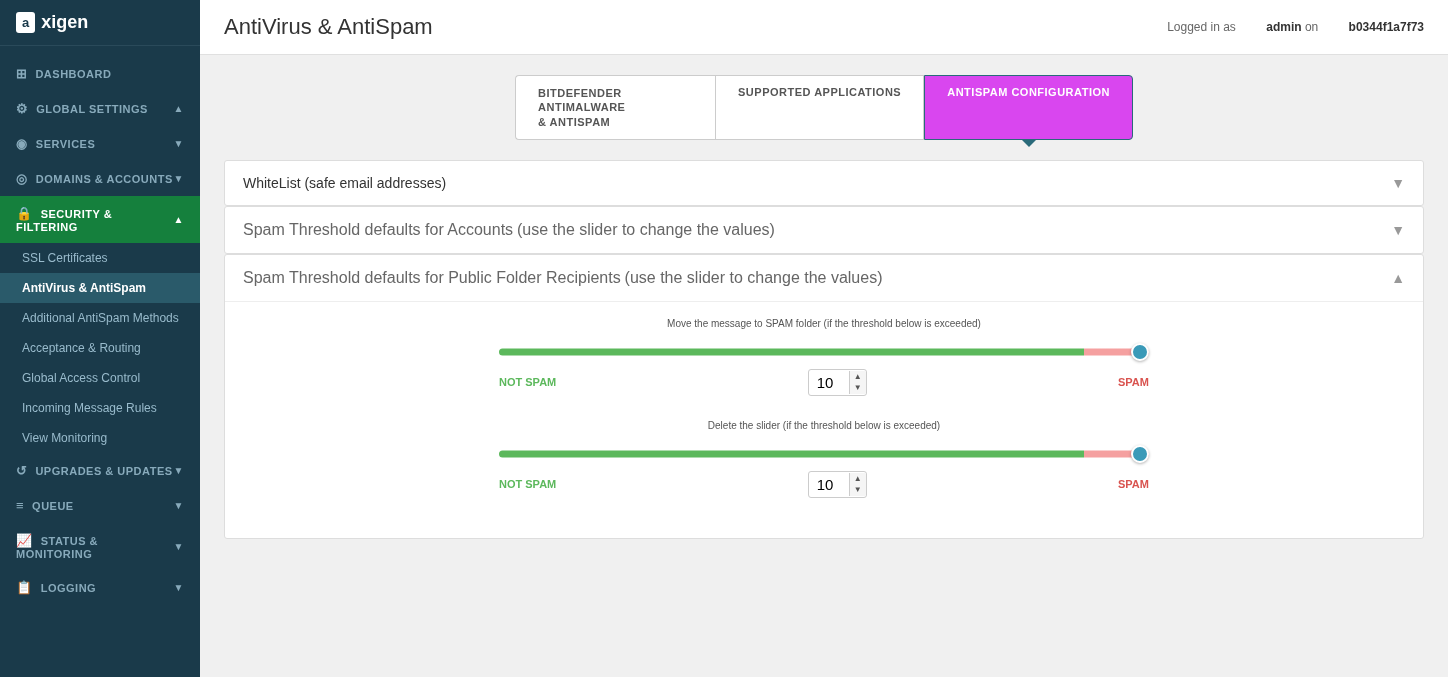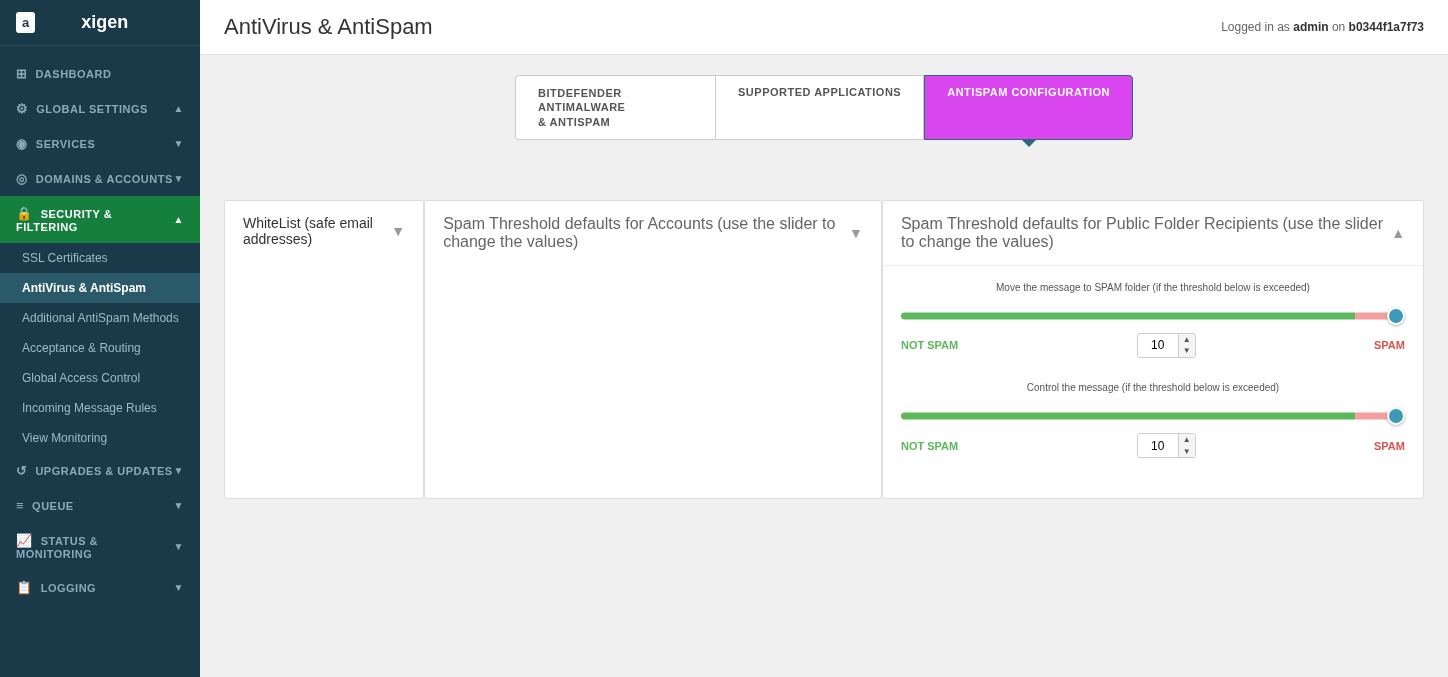--- a/index.html
+++ b/index.html
@@ -29,21 +29,20 @@
       font-weight: bold;
       font-size: 13px;
       padding: 3px 6px;
       border-radius: 3px;
       margin-right: 6px;
     }
     .sidebar-logo-text {
       color: white;
       font-size: 18px;
       font-weight: bold;
-      margin-left: 40px;
     }
     .sidebar-section {
       padding: 10px 0;
     }
     .sidebar-item {
       padding: 10px 16px;
       font-size: 11px;
       font-weight: bold;
       letter-spacing: 0.5px;
       color: #8ab;
@@ -83,21 +82,21 @@
     }
     .topbar-title {
       font-size: 22px;
       color: #333;
       font-weight: normal;
     }
     .topbar-user {
       font-size: 12px;
       color: #666;
     }
-    .topbar-user strong { color: #333; }
+    .topbar-user strong { color: #333; margin-left: 27px; }
 
     
     .tab-bar {
       display: flex;
       justify-content: center;
       padding: 20px 0 0 0;
       background: #f0f0f0;
       gap: 0;
     }
     .tab {
@@ -130,21 +129,21 @@
       height: 0;
       border-left: 8px solid transparent;
       border-right: 8px solid transparent;
       border-top: 8px solid #2a6a7a;
     }
 
     
     .content {
       padding: 20px 24px;
       display: flex;
-      margin-top: 40px;
+      flex-direction: column;
     }
 
     
     .section-panel {
       background: white;
       border: 1px solid #ddd;
       border-radius: 3px;
     }
     .section-header {
       padding: 14px 18px;
@@ -193,23 +192,23 @@
     }
     .slider-value-wrap {
       display: flex;
       align-items: center;
       border: 1px solid #ccc;
       border-radius: 3px;
       overflow: hidden;
     }
     .slider-value-num {
       padding: 4px 8px;
-      font-size: 12px;
+      font-size: 15px;
       min-width: 40px;
-      text-align: center;
+      text-align: left;
     }
     .slider-value-arrows {
       display: flex;
       flex-direction: column;
       border-left: 1px solid #ccc;
     }
     .slider-value-arrow {
       font-size: 8px;
       padding: 1px 4px;
       cursor: pointer;
@@ -340,21 +339,21 @@
                   <div class="slider-value-arrow">▲</div>
                   <div class="slider-value-arrow">▼</div>
                 </div>
               </div>
               <span class="slider-spam">SPAM</span>
             </div>
           </div>
         </div>
 
         <div class="slider-group">
-          <div class="slider-label">Control the message (if the threshold below is exceeded)</div>
+          <div class="slider-label">Delete the slider (if the threshold below is exceeded)</div>
           <div style="position:relative; margin: 0 auto; max-width: 650px;">
             <div style="display:flex; align-items:center; gap:8px;">
               <div style="flex:1; position:relative; height:22px;">
                 <div style="position:absolute; top:50%; transform:translateY(-50%); left:0; right:0; height:7px; border-radius:4px; background:linear-gradient(to right, #5cb85c 90%, #f5a0a0 90%);"></div>
                 <div style="position:absolute; right:0; top:50%; transform:translateY(-50%); width:18px; height:18px; background:#3a9ab8; border-radius:50%; border:2px solid white; box-shadow:0 1px 3px rgba(0,0,0,0.3);"></div>
               </div>
             </div>
             <div style="display:flex; justify-content:space-between; align-items:center; margin-top:6px;">
               <span class="slider-not-spam">NOT SPAM</span>
               <div class="slider-value-wrap">

